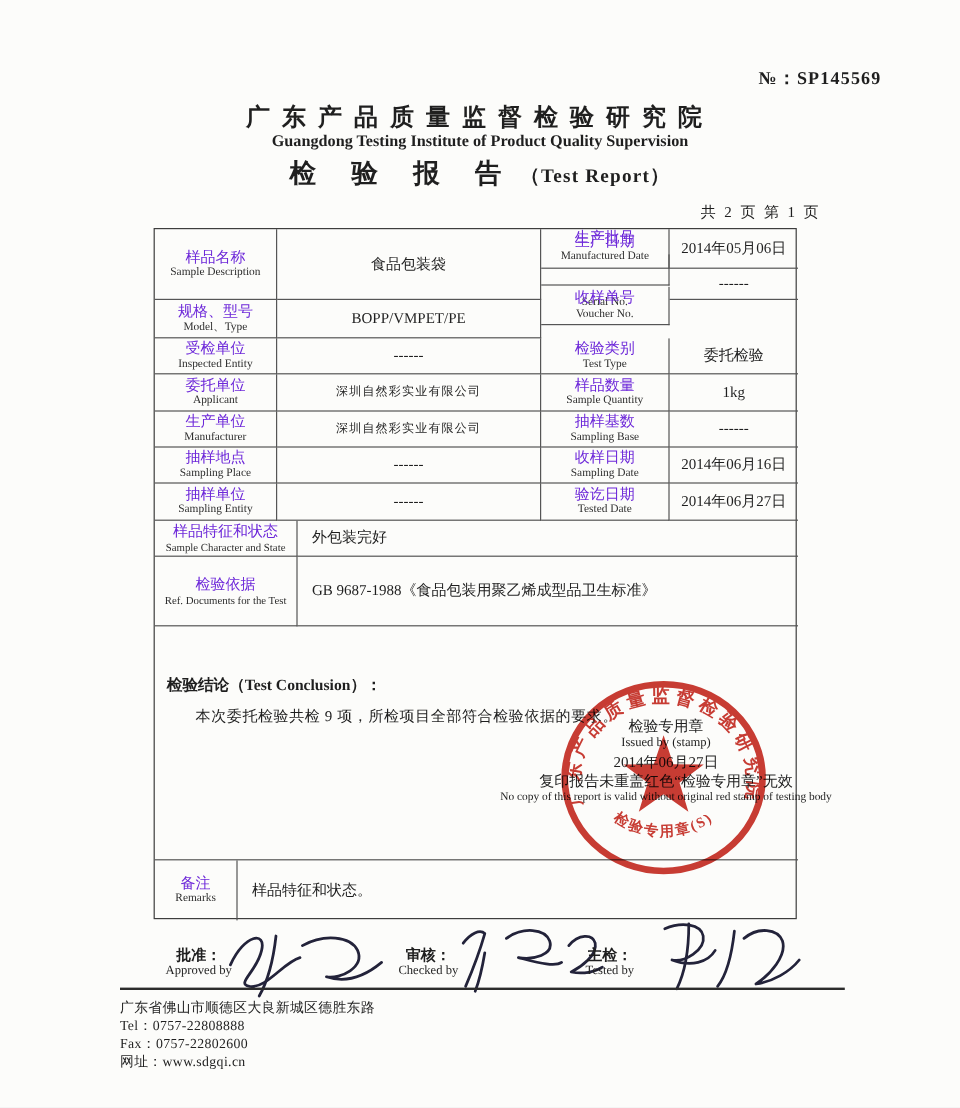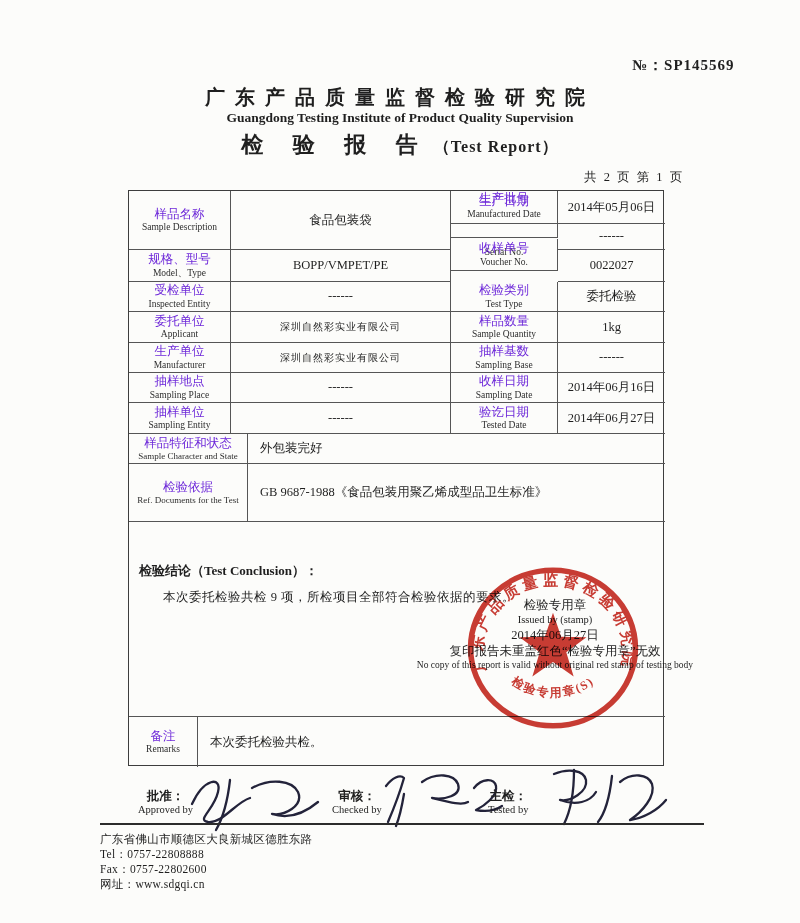--- a/index.html
+++ b/index.html
@@ -100,23 +100,20 @@
       <div class="cn">规格、型号</div>
       <div class="en">Model、Type</div>
     </div>
     <div class="cell br bb" style="left:102px;top:59px;width:220px;height:32px;">
       <div class="val">BOPP/VMPET/PE</div>
     </div>
     <div class="cell br bb" style="left:322px;top:48px;width:107px;height:32px;">
       <div class="cn">收样单号</div>
       <div class="en">Voucher No.</div>
     </div>
-    <div class="cell bb" style="left:429px;top:59px;width:107px;height:32px;">
-      <div class="val">0022027</div>
-    </div>
 
     <div class="cell br bb" style="left:0;top:91px;width:102px;height:30px;">
       <div class="cn">受检单位</div>
       <div class="en">Inspected Entity</div>
     </div>
     <div class="cell br bb" style="left:102px;top:91px;width:220px;height:30px;">
       <div class="val">------</div>
     </div>
     <div class="cell br bb" style="left:322px;top:91px;width:107px;height:30px;">
       <div class="cn">检验类别</div>
@@ -205,21 +202,21 @@
     <div class="cell bb" style="left:0;top:331px;width:536px;height:195px;">
       <div class="concl-head">检验结论（Test Conclusion）：</div>
       <div class="concl-body">本次委托检验共检 9 项，所检项目全部符合检验依据的要求。</div>
     </div>
 
     <div class="cell br" style="left:0;top:526px;width:69px;height:50px;">
       <div class="cn">备注</div>
       <div class="en">Remarks</div>
     </div>
     <div class="cell left" style="left:69px;top:526px;width:467px;height:50px;">
-      <div class="val">本次委托检验共检。</div>
+      <div class="val">样品特征和状态。</div>
     </div>
   </div>
 
   <div class="stamp-text">
     <div class="l1">检验专用章</div>
     <div class="l2">Issued by (stamp)</div>
     <div class="l3">2014年06月27日</div>
     <div class="l4">复印报告未重盖红色“检验专用章”无效</div>
     <div class="l5">No copy of this report is valid without original red stamp of testing body</div>
   </div>

